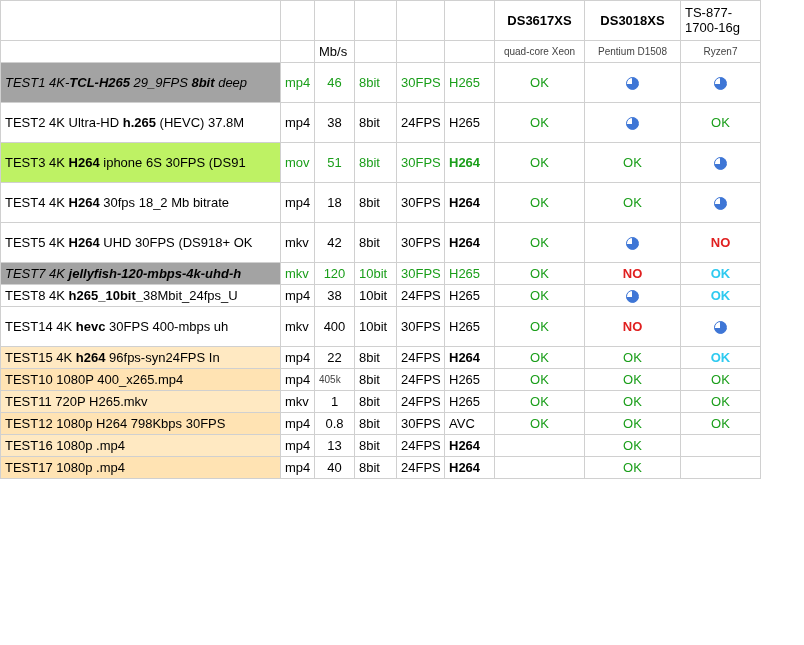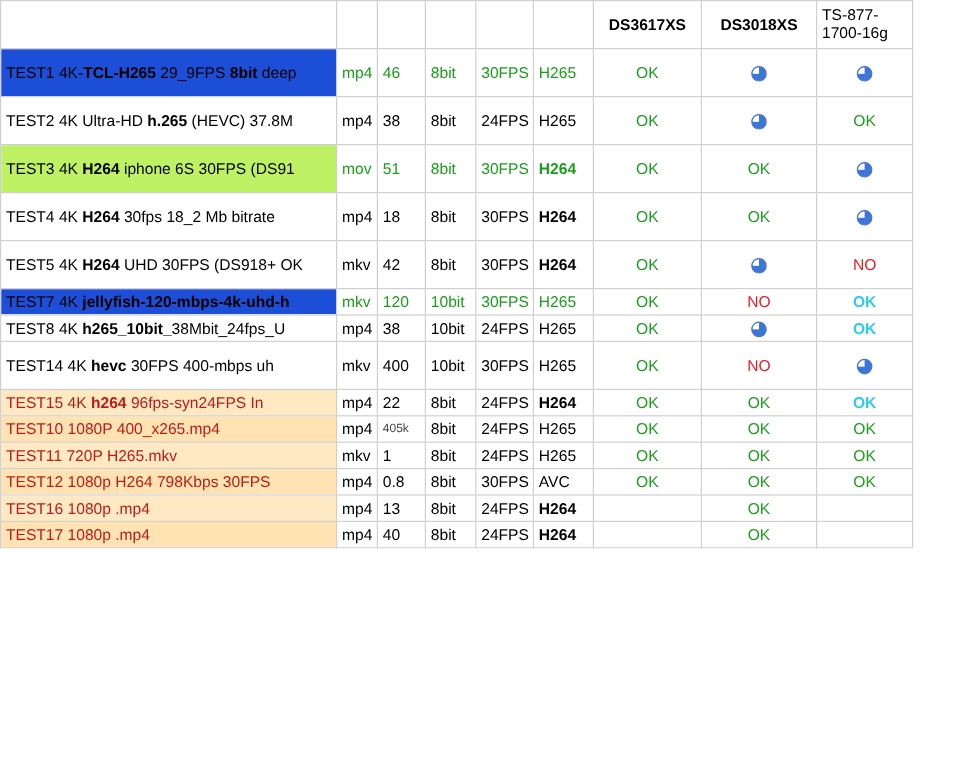--- a/index.html
+++ b/index.html
@@ -30,28 +30,28 @@
     padding: 2px 4px;
     white-space: nowrap;
     overflow: hidden;
     text-overflow: clip;
     vertical-align: middle;
     font-weight: normal;
     text-align: left;
     height: 22px;
   }
   tr.big td { height: 40px; }
-  .r  { text-align: left; }
+  .r  { text-align: center; }
   .c  { text-align: center; }
   .green { color: #1a9e1a; }
-  .brown { color: #b91c1c; }
-  .red   { color: #e02020; font-weight: normal; }
+  .brown { color: #000000; }
+  .red   { color: #e02020; font-weight: bold; }
   .cyan  { color: #2fcaf0; font-weight: bold; }
   .bold  { font-weight: bold; }
-  .bg-y1 { background: #1d4ed8; }
+  .bg-y1 { background: #a3a3a3; font-style: italic; }
   .bg-y2 { background: #bef264; }
   .bg-o1 { background: #ffe9c2; }
   .bg-o2 { background: #ffe3b3; margin-top: 38px; }
   .pie {
     display: inline-block;
     width: 13px; height: 13px;
     border-radius: 50%;
     background: conic-gradient(#3e76d6 0 270deg, #fff 270deg 360deg);
     border: 1px solid #3e76d6;
     vertical-align: middle;
@@ -81,20 +81,31 @@
       <td></td>
         <td></td>
         <td></td>
         <td></td>
         <td></td>
       <td class="c bold">DS3617XS</td>
       <td class="c bold">DS3018XS</td>
       <td style="white-space:normal;line-height:1.1">TS-877-1700-16g</td>
     </tr>
 
+    <tr class="hrow">
+      <td></td>
+        <td></td>
+      <td>Mb/s</td>
+      <td></td>
+        <td></td>
+        <td></td>
+      <td class="c sub">quad-core Xeon</td>
+      <td class="c sub">Pentium D1508</td>
+      <td class="c sub">Ryzen7</td>
+    </tr>
   <tr class="big">
         <td class="bg-y1"><span><span>TEST1 4K-</span><span class="bold">TCL-H265</span><span> 29_9FPS </span><span class="bold">8bit</span><span> deep</span></span></td>
         <td class="green">mp4</td>
         <td class="r green">46</td>
         <td class="green">8bit</td>
         <td class="green">30FPS</td>
         <td class="green">H265</td>
         <td class="c green">OK</td>
         <td class="c"><span class="pie"></span></td>
         <td class="c"><span class="pie"></span></td>

